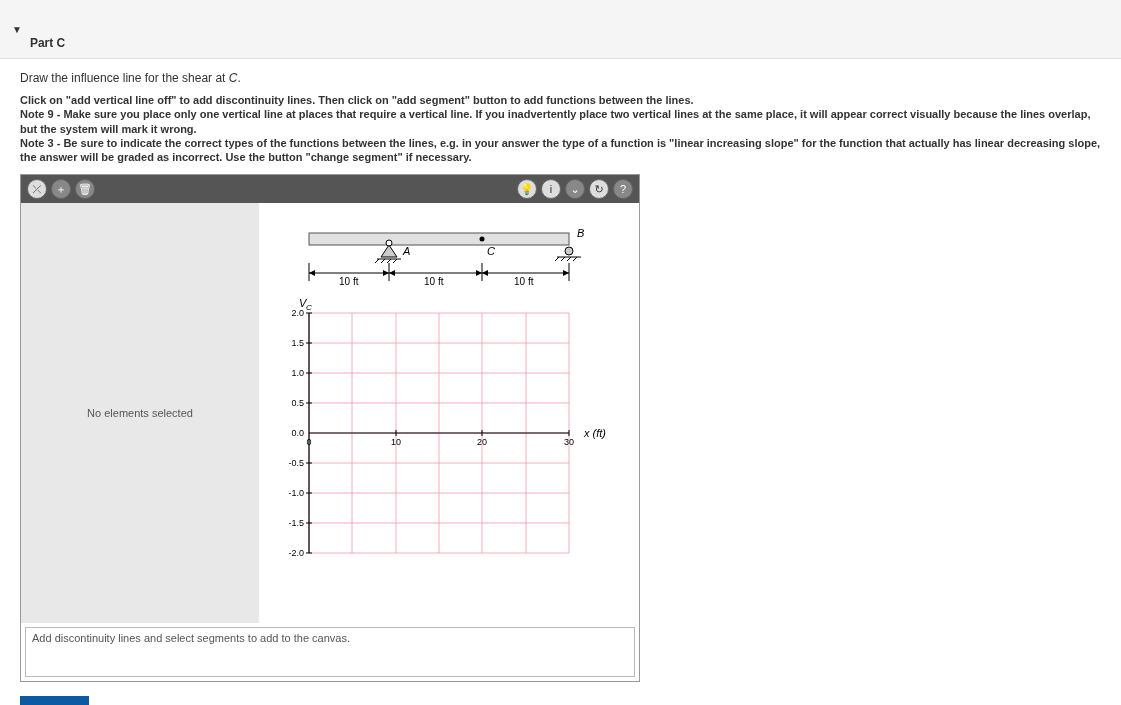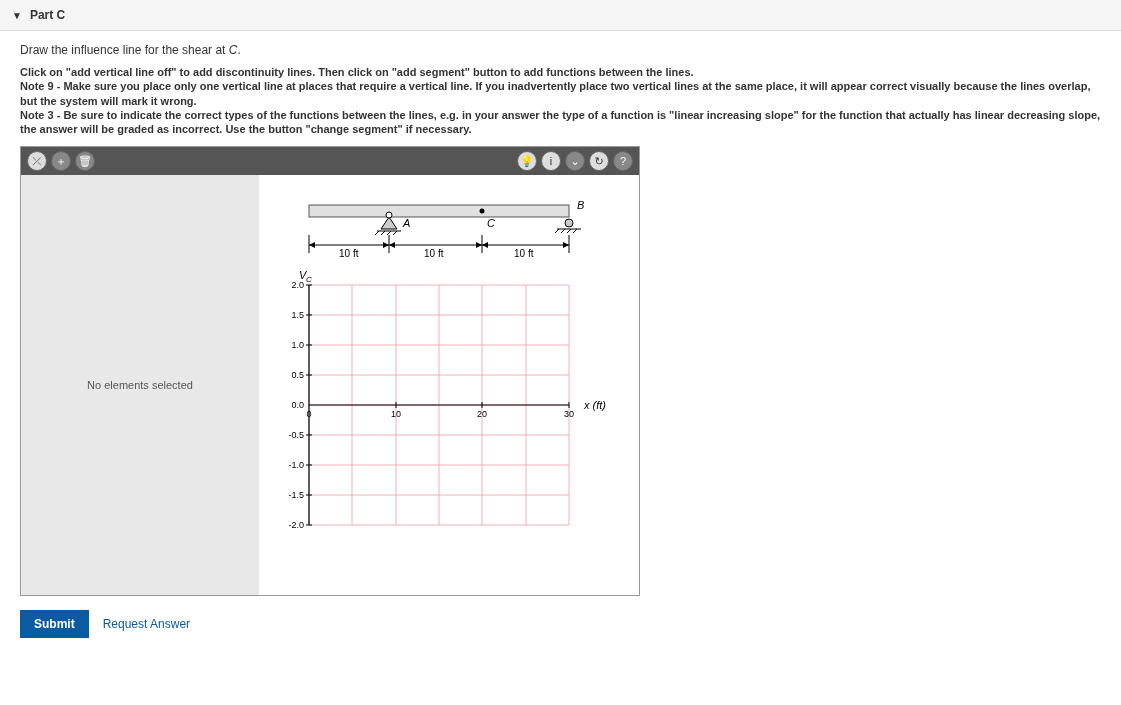--- a/index.html
+++ b/index.html
@@ -1,20 +1,20 @@
 <!DOCTYPE html>
 <html><head>
 <meta charset="utf-8">
 <style>
   * { box-sizing: border-box; margin: 0; padding: 0; }
   body { font-family: Arial, Helvetica, sans-serif; font-size: 12px; color: #333; background: #fff; }
 
   .part-header { display: flex; align-items: center; padding: 8px 12px; background: #f5f5f5; border-bottom: 1px solid #e0e0e0; }
   .part-header .caret { margin-right: 8px; font-size: 10px; }
-  .part-header .title { font-weight: bold; }
+  .part-header .title { font-weight: bold; margin-top: 28px; }
 
   .content { padding: 12px 20px; }
   .prompt-line { margin-bottom: 8px; }
   .notes { margin-bottom: 10px; }
   .notes p { margin: 0; line-height: 1.3; font-size: 11px; }
   .notes strong { font-weight: bold; }
 
   .widget-container { border: 1px solid #999; width: 620px; background: #fff; }
   .toolbar { background: #555; height: 28px; display: flex; align-items: center; padding: 0 6px; justify-content: space-between; }
   .tool-group { display: flex; gap: 4px; }
@@ -184,20 +184,23 @@
             <g stroke="#000">
               <line x1="87" y1="117" x2="87" y2="123"></line>
               <line x1="173" y1="117" x2="173" y2="123"></line>
               <line x1="260" y1="117" x2="260" y2="123"></line>
             </g>
           </g>
         </svg>
       </div>
     </div>
 
+    <div class="status-line">
+      <span>Add discontinuity lines and select segments to add to the canvas.</span>
+    </div>
   </div>
 
   <div class="actions">
     <button class="submit-btn">Submit</button>
     <a class="link">Request Answer</a>
   </div>
 
 </div>
 
 </body></html>

